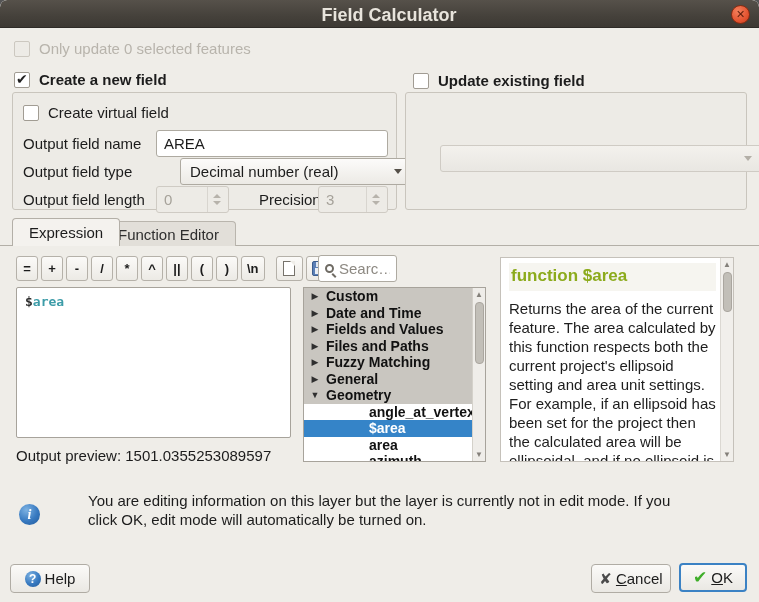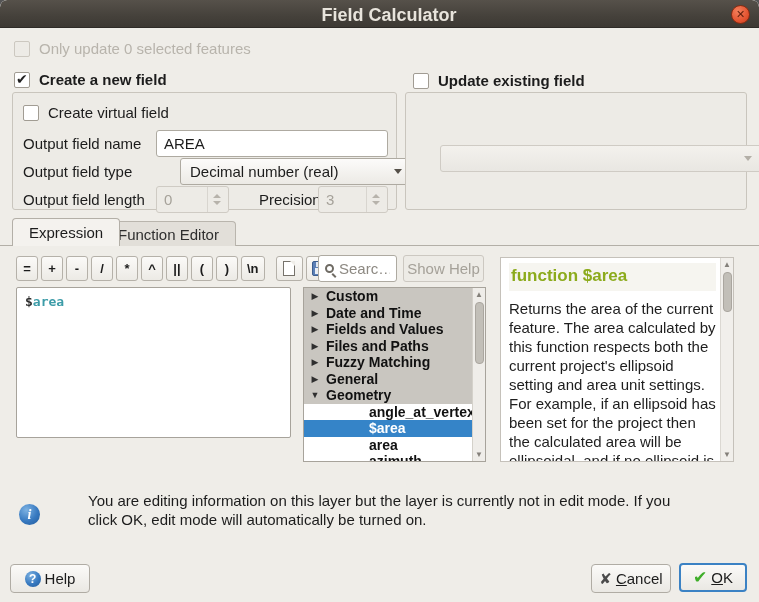--- a/index.html
+++ b/index.html
@@ -243,21 +243,20 @@
       </div>
     <div class="icon-btn disabled">
         <span class="trash-ico"></span>
       </div>
   </div>
 
   <div class="search-box">
     <span class="mag-ico"></span>
     <input type="text" placeholder="Searc…" style="">
   </div>
-  <div class="btn-showhelp">Show Help</div>
 
   <div class="expr-edit"><span class="expr-dollar">$</span><span class="expr-body">area</span></div>
 
   <div class="func-tree">
     <div class="tree-rows">
       <div class="tree-row group">
           <span class="tri">▶</span>
           <span>Custom</span>
         </div>
       <div class="tree-row group">
@@ -301,20 +300,24 @@
       <div class="help-heading">function $area</div>
       <div class="help-body">Returns the area of the current feature. The area calculated by this function respects both the current project's ellipsoid setting and area unit settings. For example, if an ellipsoid has been set for the project then the calculated area will be ellipsoidal, and if no ellipsoid is set then the</div>
     </div>
     <div class="help-scroll">
       <span class="sb-arrow">▲</span>
       <span class="sb-thumb"></span>
       <span class="sb-arrow sb-bottom">▼</span>
     </div>
   </div>
 
+  <div class="out-preview">
+    <span>Output preview:</span>
+    <span>1501.0355253089597</span>
+  </div>
 
   <div class="info-icon">i</div>
   <div class="notice-text">You are editing information on this layer but the layer is currently not in edit mode. If you click OK, edit mode will automatically be turned on.</div>
 
   <div class="dlg-btn btn-help">
     <span class="q-ico">?</span>
     <span>Help</span>
   </div>
   <div class="dlg-btn btn-cancel">
     <span class="x-ico">✘</span>

